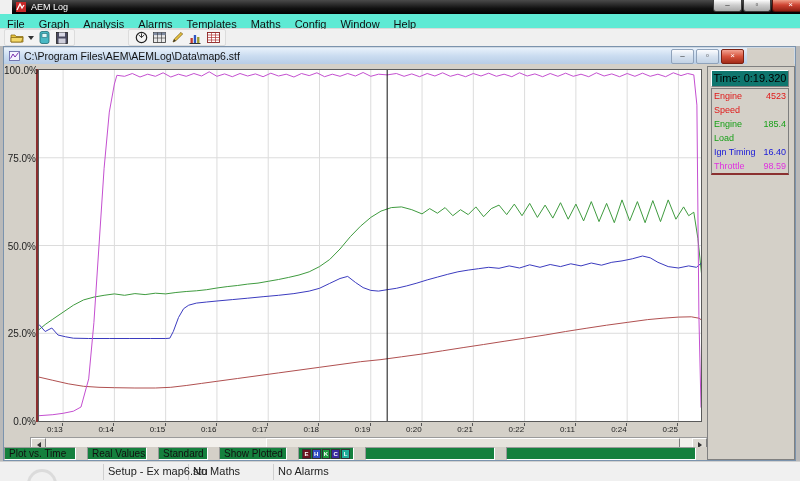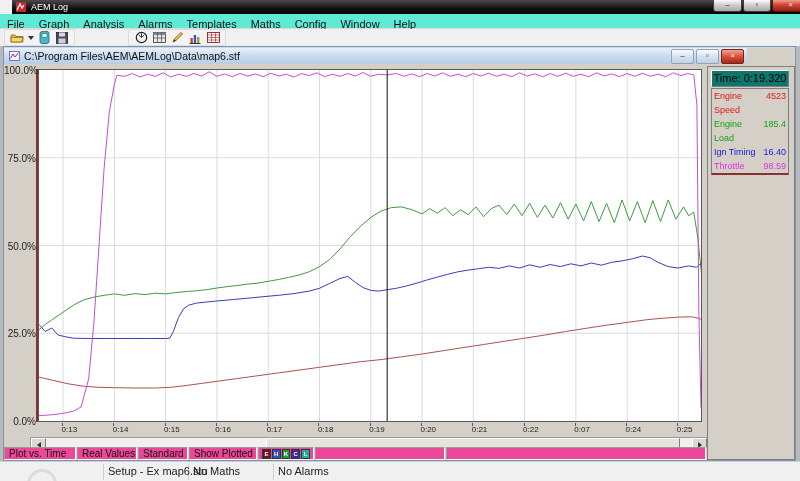--- a/index.html
+++ b/index.html
@@ -48,37 +48,37 @@
       background:linear-gradient(#fbfcfe,#d7e2ef 50%,#c2d2e5);font-size:8px;line-height:12px;text-align:center;color:#222;}
   .dc.close{background:linear-gradient(#f2a392,#d6523c 50%,#a22b18);color:#fff;border-color:#7c2012;}
 
   #doc-content{left:0;top:17px;width:791px;height:396px;background:#d4d0c8;overflow:hidden;}
 
   
   #plot{left:34px;top:5px;width:662px;height:351px;background:#fff;border:1px solid #5a5a5a;}
   #marker-line{left:32px;top:5px;width:2px;height:353px;background:#8b2f2f;}
   .ylab{position:absolute;width:32px;text-align:right;font-size:10px;color:#222;padding-right:1px;}
   #xaxis{left:34px;top:359px;width:664px;height:13px;overflow:hidden;}
-  .xlab{position:absolute;top:2px;width:30px;text-align:right;font-size:8px;color:#222;}
+  .xlab{position:absolute;top:2px;width:30px;text-align:left;font-size:8px;color:#222;}
   .xtick{position:absolute;top:0;width:1px;height:3px;background:#555;}
 
   
   #hscroll{left:26px;top:373px;width:676px;height:13px;border:1px solid #9a9a9a;background:#f2f0ec;}
   .sb-arrow{position:absolute;top:0;width:13px;height:11px;background:#dcd9d2;border:1px solid;
             border-color:#fff #7e7e7e #7e7e7e #fff;display:flex;align-items:center;justify-content:center;}
   #sb-left{left:0;} #sb-right{right:0;}
   .tri-l{width:0;height:0;border-top:3px solid transparent;border-bottom:3px solid transparent;border-right:4px solid #333;}
   .tri-r{width:0;height:0;border-top:3px solid transparent;border-bottom:3px solid transparent;border-left:4px solid #333;}
   #sb-thumb{position:absolute;left:235px;top:0;width:412px;height:11px;background:#e6e3dc;
             border:1px solid;border-color:#fff #7e7e7e #7e7e7e #fff;}
 
   
   #doc-status{left:0;top:383px;width:703px;height:13px;display:flex;background:#d4d0c8;}
-  .ds-panel{height:11px;border:1px solid;border-color:#9a9a9a #fff #fff #9a9a9a;background:#ec4899;
-            font-size:10px;line-height:11px;padding:0 4px;color:#111;margin-right:1px;white-space:nowrap;overflow:hidden;}
+  .ds-panel{height:11px;border:1px solid;border-color:#9a9a9a #fff #fff #9a9a9a;background:#15803d;
+            font-size:10px;line-height:11px;padding:0 4px;color:#111;margin-right:11px;white-space:nowrap;overflow:hidden;}
   #swatches{display:flex;align-items:center;gap:1px;padding:0 3px;}
   .swatch{width:8px;height:8px;border:1px solid #333;color:#fff;font-size:6px;line-height:8px;text-align:center;font-weight:bold;}
 
   
   #side-panel{left:703px;top:2px;width:86px;height:392px;background:#d4d0c8;border:1px solid #808080;}
   #time-box{left:3px;top:3px;width:76px;height:15px;border:1px solid;border-color:#fff #7e7e7e #7e7e7e #fff;
             background:#0f766e;font-size:11px;line-height:15px;text-align:center;color:#000;}
   #value-box{left:3px;top:21px;width:76px;border:1px solid #7e7e7e;border-bottom:2px solid #8b3030;background:#d4d0c8;}
   .vrow{display:flex;justify-content:space-between;font-size:9px;line-height:14px;padding:0 2px;}
 
@@ -237,21 +237,21 @@
           <div class="xlab" style="left: 265.491px;">0:18</div>
           <div class="xtick" style="left: 331.769px;"></div>
           <div class="xlab" style="left: 316.769px;">0:19</div>
           <div class="xtick" style="left: 383.047px;"></div>
           <div class="xlab" style="left: 368.047px;">0:20</div>
           <div class="xtick" style="left: 434.325px;"></div>
           <div class="xlab" style="left: 419.325px;">0:21</div>
           <div class="xtick" style="left: 485.603px;"></div>
           <div class="xlab" style="left: 470.603px;">0:22</div>
           <div class="xtick" style="left: 536.881px;"></div>
-          <div class="xlab" style="left: 521.881px;">0:07</div>
+          <div class="xlab" style="left: 521.881px;">0:11</div>
           <div class="xtick" style="left: 588.16px;"></div>
           <div class="xlab" style="left: 573.16px;">0:24</div>
           <div class="xtick" style="left: 639.438px;"></div>
           <div class="xlab" style="left: 624.438px;">0:25</div>
         </div>
 
       <div class="abs" id="hscroll">
         <div class="sb-arrow" id="sb-left">
             <span class="tri-l"></span>
           </div>

